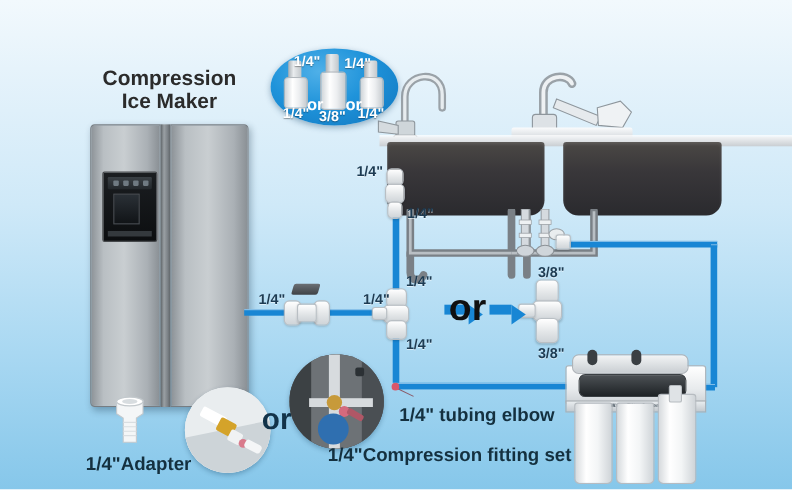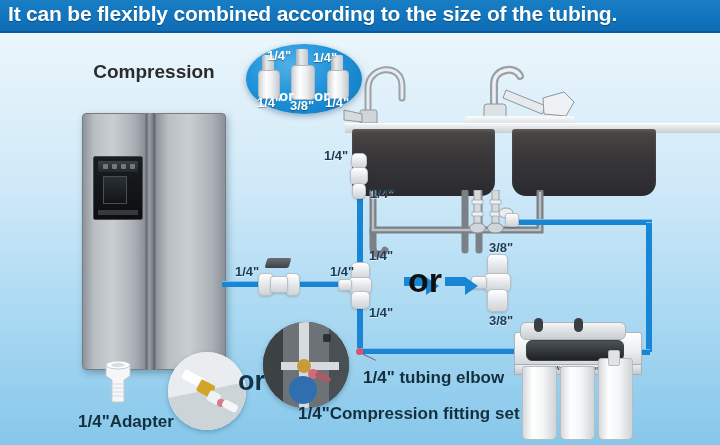--- a/index.html
+++ b/index.html
@@ -110,25 +110,23 @@
   .romem{position:absolute;border-radius:6px;}
 
   
   .leader{position:absolute;background:#8a5a68;height:1px;transform-origin:0 0;}
 </style>
 </head>
 <body>
 
 <div id="stage">
 
-  <div id="header">
-    <div class="htxt">It can be flexibly combined according to the size of the tubing.</div>
-  </div>
 
   <div class="lab ttl" style="left:86px;top:62px;width:136px;">Compression</div>
+  <div class="lab ttl" style="left:86px;top:83px;width:136px;">Ice Maker</div>
 
   <div id="fridge">
     <div class="fdoor" id="fdoorL">
       <div id="dispenser">
         <div class="pad">
           <i style="left:5px;"></i>
             <i style="left:14px;"></i>
             <i style="left:23px;"></i>
             <i style="left:32px;"></i>
         </div>

